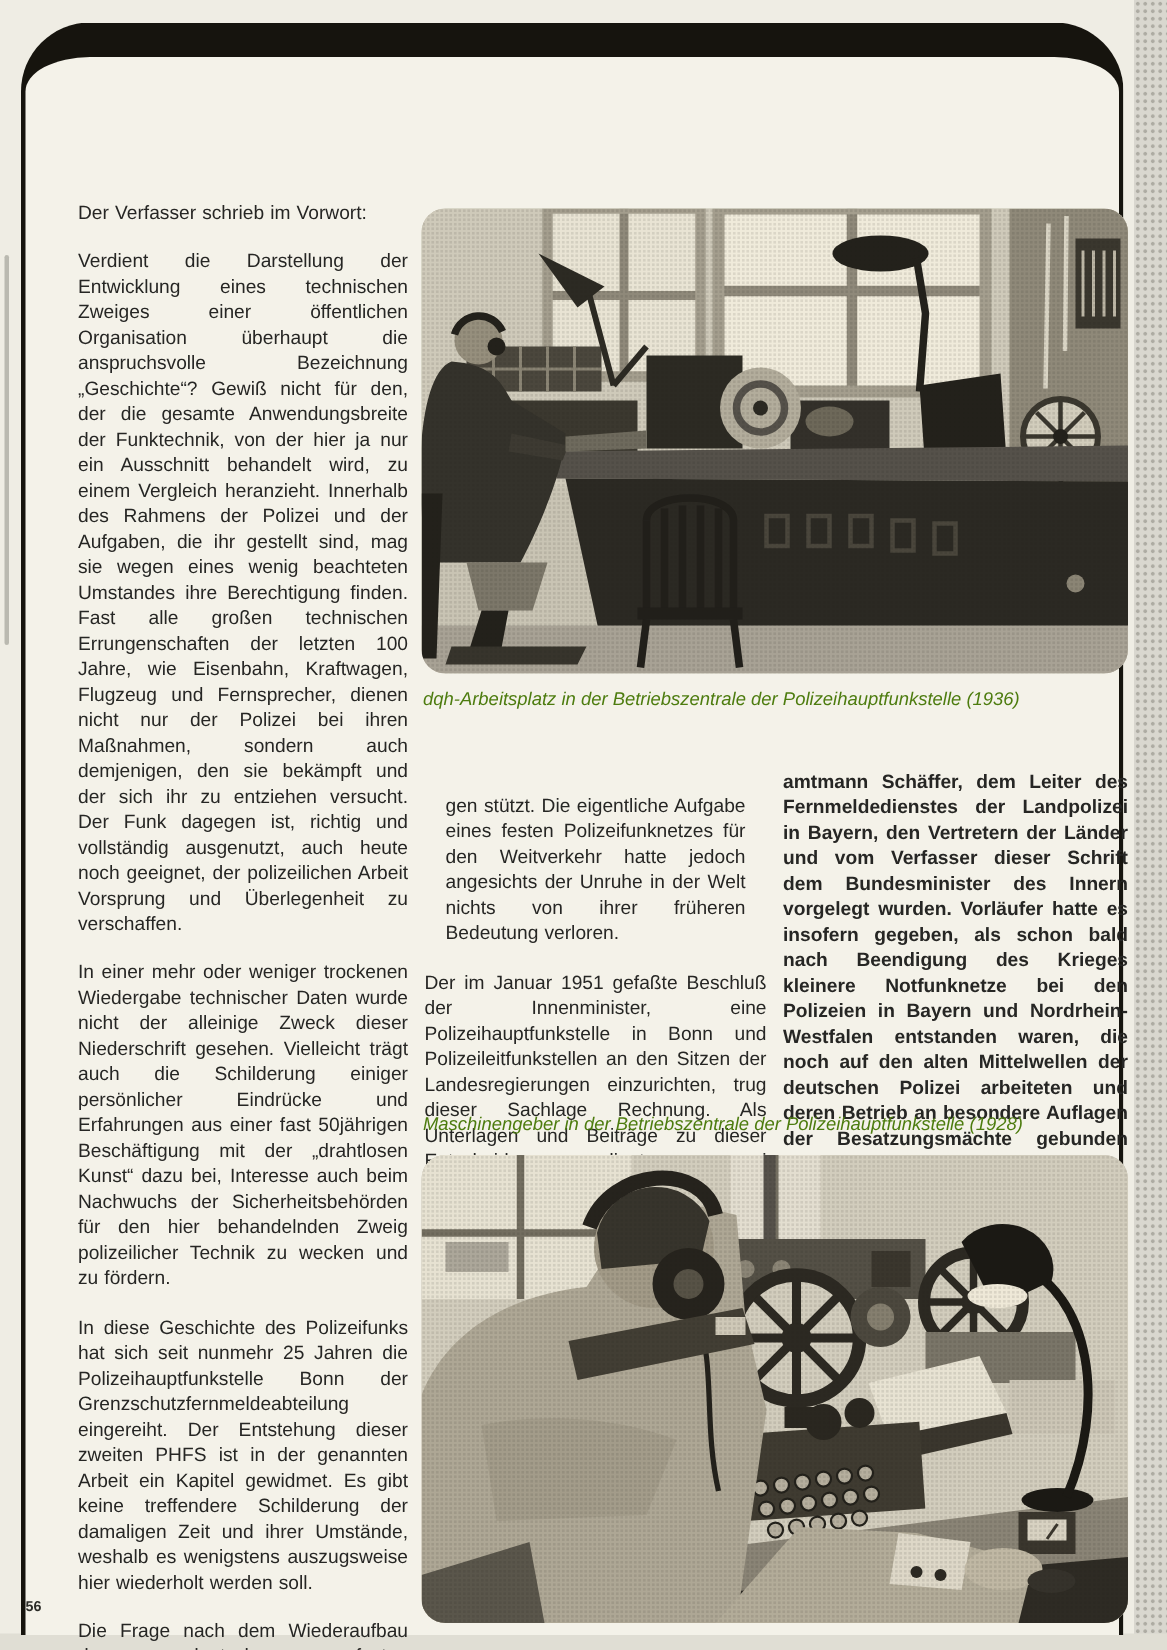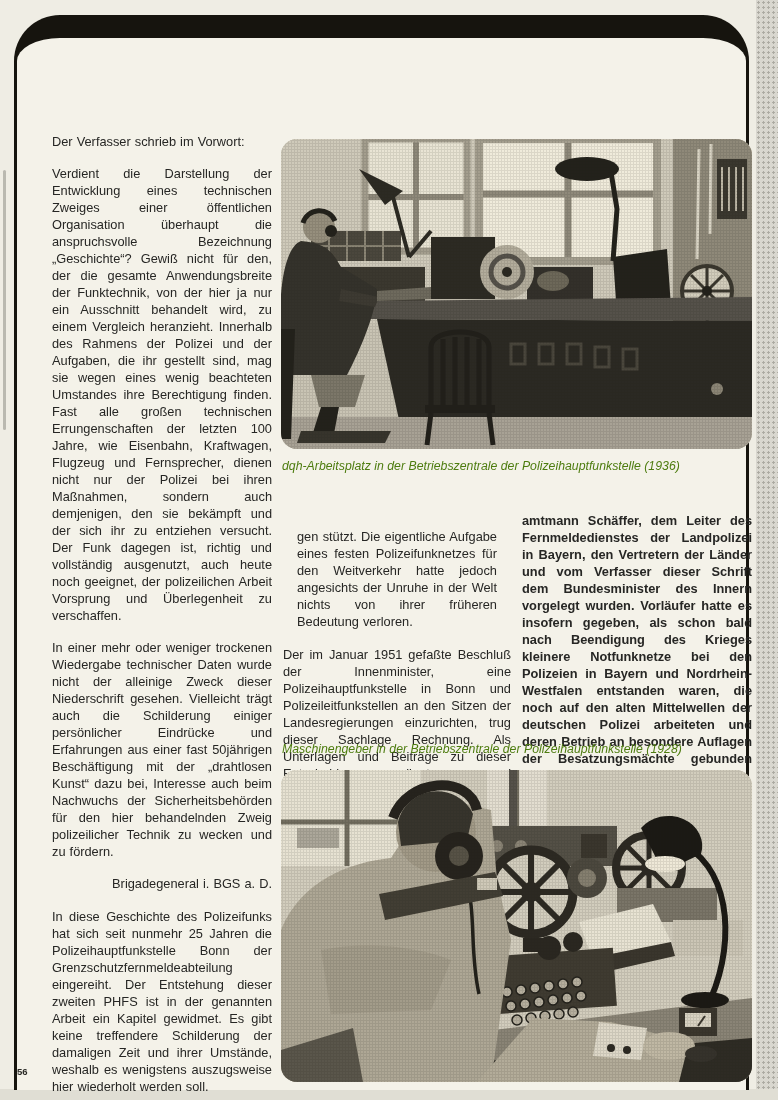--- a/index.html
+++ b/index.html
@@ -43,21 +43,20 @@
   <div class="scan-edge-bottom"></div>
   <div class="scan-left-mark"></div>
 
   <div class="frame"></div>
 
   <div class="txt" style="left:36px;top:133px;width:236px;">
     <p class="heading">Der Verfasser schrieb im Vorwort:</p>
     <p>Verdient die Darstellung der Entwicklung eines technischen Zweiges einer öffentlichen Organisation überhaupt die anspruchsvolle Bezeichnung „Geschichte“? Gewiß nicht für den, der die gesamte Anwendungsbreite der Funktechnik, von der hier ja nur ein Ausschnitt behandelt wird, zu einem Vergleich heranzieht. Innerhalb des Rahmens der Polizei und der Aufgaben, die ihr gestellt sind, mag sie wegen eines wenig beachteten Umstandes ihre Berechtigung finden. Fast alle großen technischen Errungenschaften der letzten 100 Jahre, wie Eisenbahn, Kraftwagen, Flugzeug und Fernsprecher, dienen nicht nur der Polizei bei ihren Maßnahmen, sondern auch demjenigen, den sie bekämpft und der sich ihr zu entziehen versucht. Der Funk dagegen ist, richtig und vollständig ausgenutzt, auch heute noch geeignet, der polizeilichen Arbeit Vorsprung und Überlegenheit zu verschaffen.</p>
     <p>In einer mehr oder weniger trockenen Wiedergabe technischer Daten wurde nicht der alleinige Zweck dieser Niederschrift gesehen. Vielleicht trägt auch die Schilderung einiger persönlicher Eindrücke und Erfahrungen aus einer fast 50jährigen Beschäftigung mit der „drahtlosen Kunst“ dazu bei, Interesse auch beim Nachwuchs der Sicherheitsbehörden für den hier behandelnden Zweig polizeilicher Technik zu wecken und zu fördern.</p>
     <div class="sig">
-      <div>Brigadegeneral i. BGS a. D.</div>
     </div>
     <p>In diese Geschichte des Polizeifunks hat sich seit nunmehr 25 Jahren die Polizeihauptfunkstelle Bonn der Grenzschutzfernmeldeabteilung eingereiht. Der Entstehung dieser zweiten PHFS ist in der genannten Arbeit ein Kapitel gewidmet. Es gibt keine treffendere Schilderung der damaligen Zeit und ihrer Umstände, weshalb es wenigstens auszugsweise hier wiederholt werden soll.</p>
     <p>Die Frage nach dem Wiederaufbau des deutschen festen Polizeifunknetzes stellte sich nach dem Zweiten Weltkrieg zwangsläufig, als die Polizeigewalt von den Besatzungsmächten auf deutsche Behörden übergegangen war. Zwar bestand Klarheit darüber, daß ein festes Polizeifunknetz nicht wieder wie vor dem Kriege der Hauptnachrichtenträger der Polizei werden konnte. Diesem Zweck dient das in wenigen Jahren errichtete und ständig modern gehaltene Fernschreibnetz der Polizei, das sich auf von der Bundespost errichtete Leitun-</p>
   </div>
 
   <div class="photo" style="left:281px;top:139px;width:471px;height:310px;">
     <svg width="471" height="310" viewBox="0 0 471 310" xmlns="http://www.w3.org/2000/svg">
       <rect width="471" height="310" fill="#c9c4b4"></rect>
       <rect x="0" y="0" width="471" height="185" fill="#cfcaba"></rect>
 

